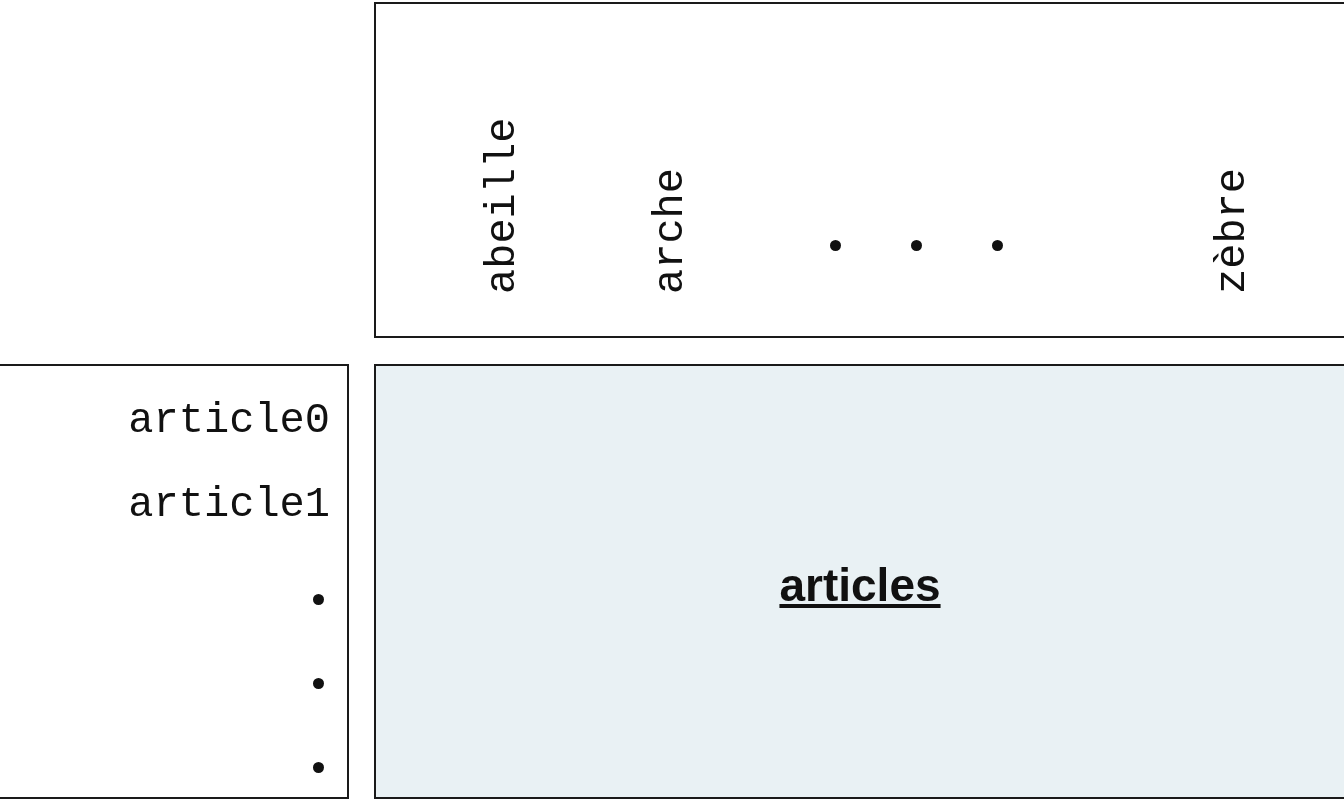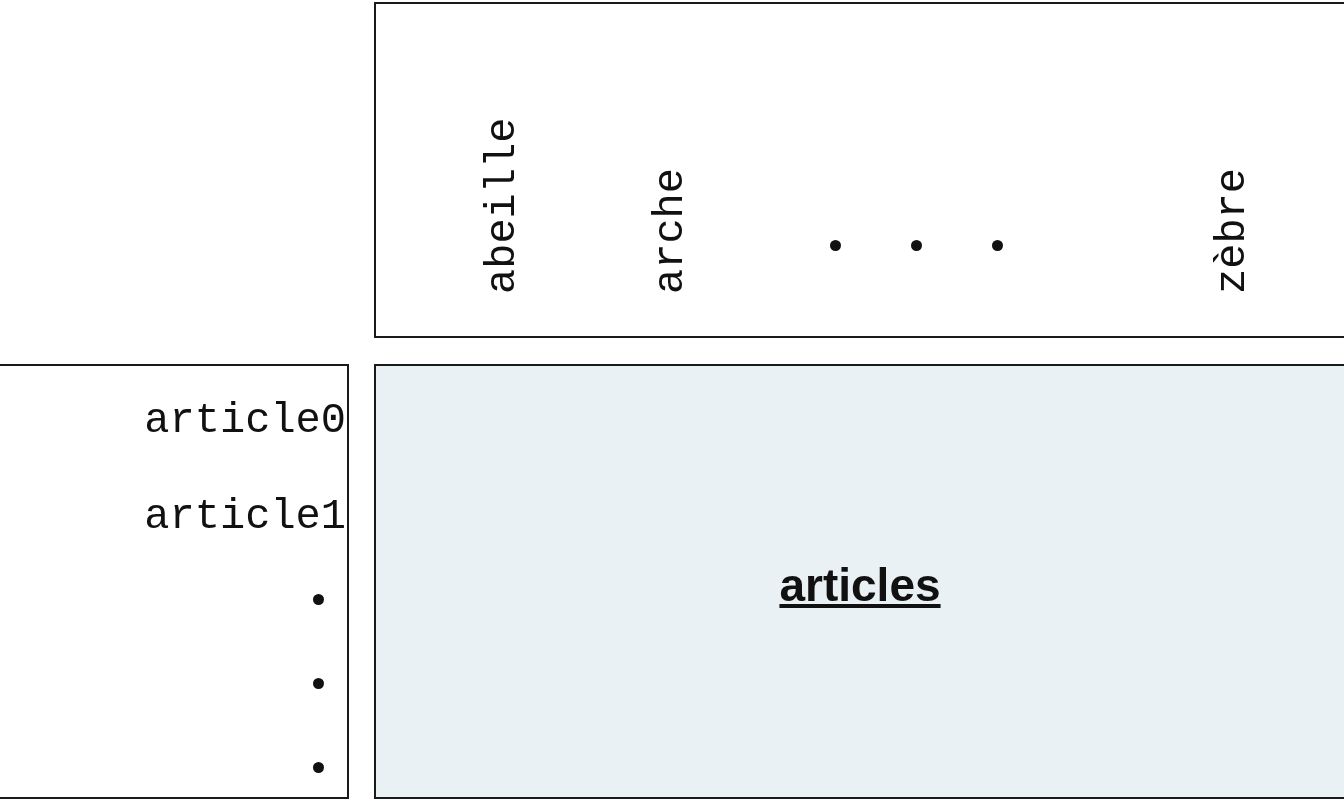--- a/index.html
+++ b/index.html
@@ -13,21 +13,21 @@
       font-family: "Liberation Mono", "DejaVu Sans Mono", monospace;
       font-size: 42px;
       color: #111111;
       transform: rotate(-90deg);
       transform-origin: left top;
       white-space: nowrap;
       line-height: 1;
     }
     .row-label {
       position: absolute;
-      right: 1px;
+      right: 17px;
       font-family: "Liberation Mono", "DejaVu Sans Mono", monospace;
       font-size: 42px;
       color: #111111;
       line-height: 1;
       white-space: nowrap;
     }
     .dot {
       position: absolute;
       width: 11px; height: 11px; border-radius: 50%;
       background: #111;
@@ -51,21 +51,21 @@
   <div class="vword" style="left:106px; top:290px;">abeille</div>
   <div class="vword" style="left:274px; top:290px;">arche</div>
   <div class="dot" style="left:454px; top:236px;"></div>
   <div class="dot" style="left:535px; top:236px;"></div>
   <div class="dot" style="left:616px; top:236px;"></div>
   <div class="vword" style="left:836px; top:290px;">zèbre</div>
 </div>
 
 <div class="box" id="left-box">
   <div class="row-label" style="top:34px;">article0</div>
-  <div class="row-label" style="top:118px;margin-top:12px;">article1</div>
+  <div class="row-label" style="top:118px;">article1</div>
   <div class="dot" style="left:313px; top:228px;"></div>
   <div class="dot" style="left:313px; top:312px;"></div>
   <div class="dot" style="left:313px; top:396px;"></div>
 </div>
 
 <div class="box" id="main-box">
   <div id="main-label">articles</div>
 </div>
 
 </body></html>

